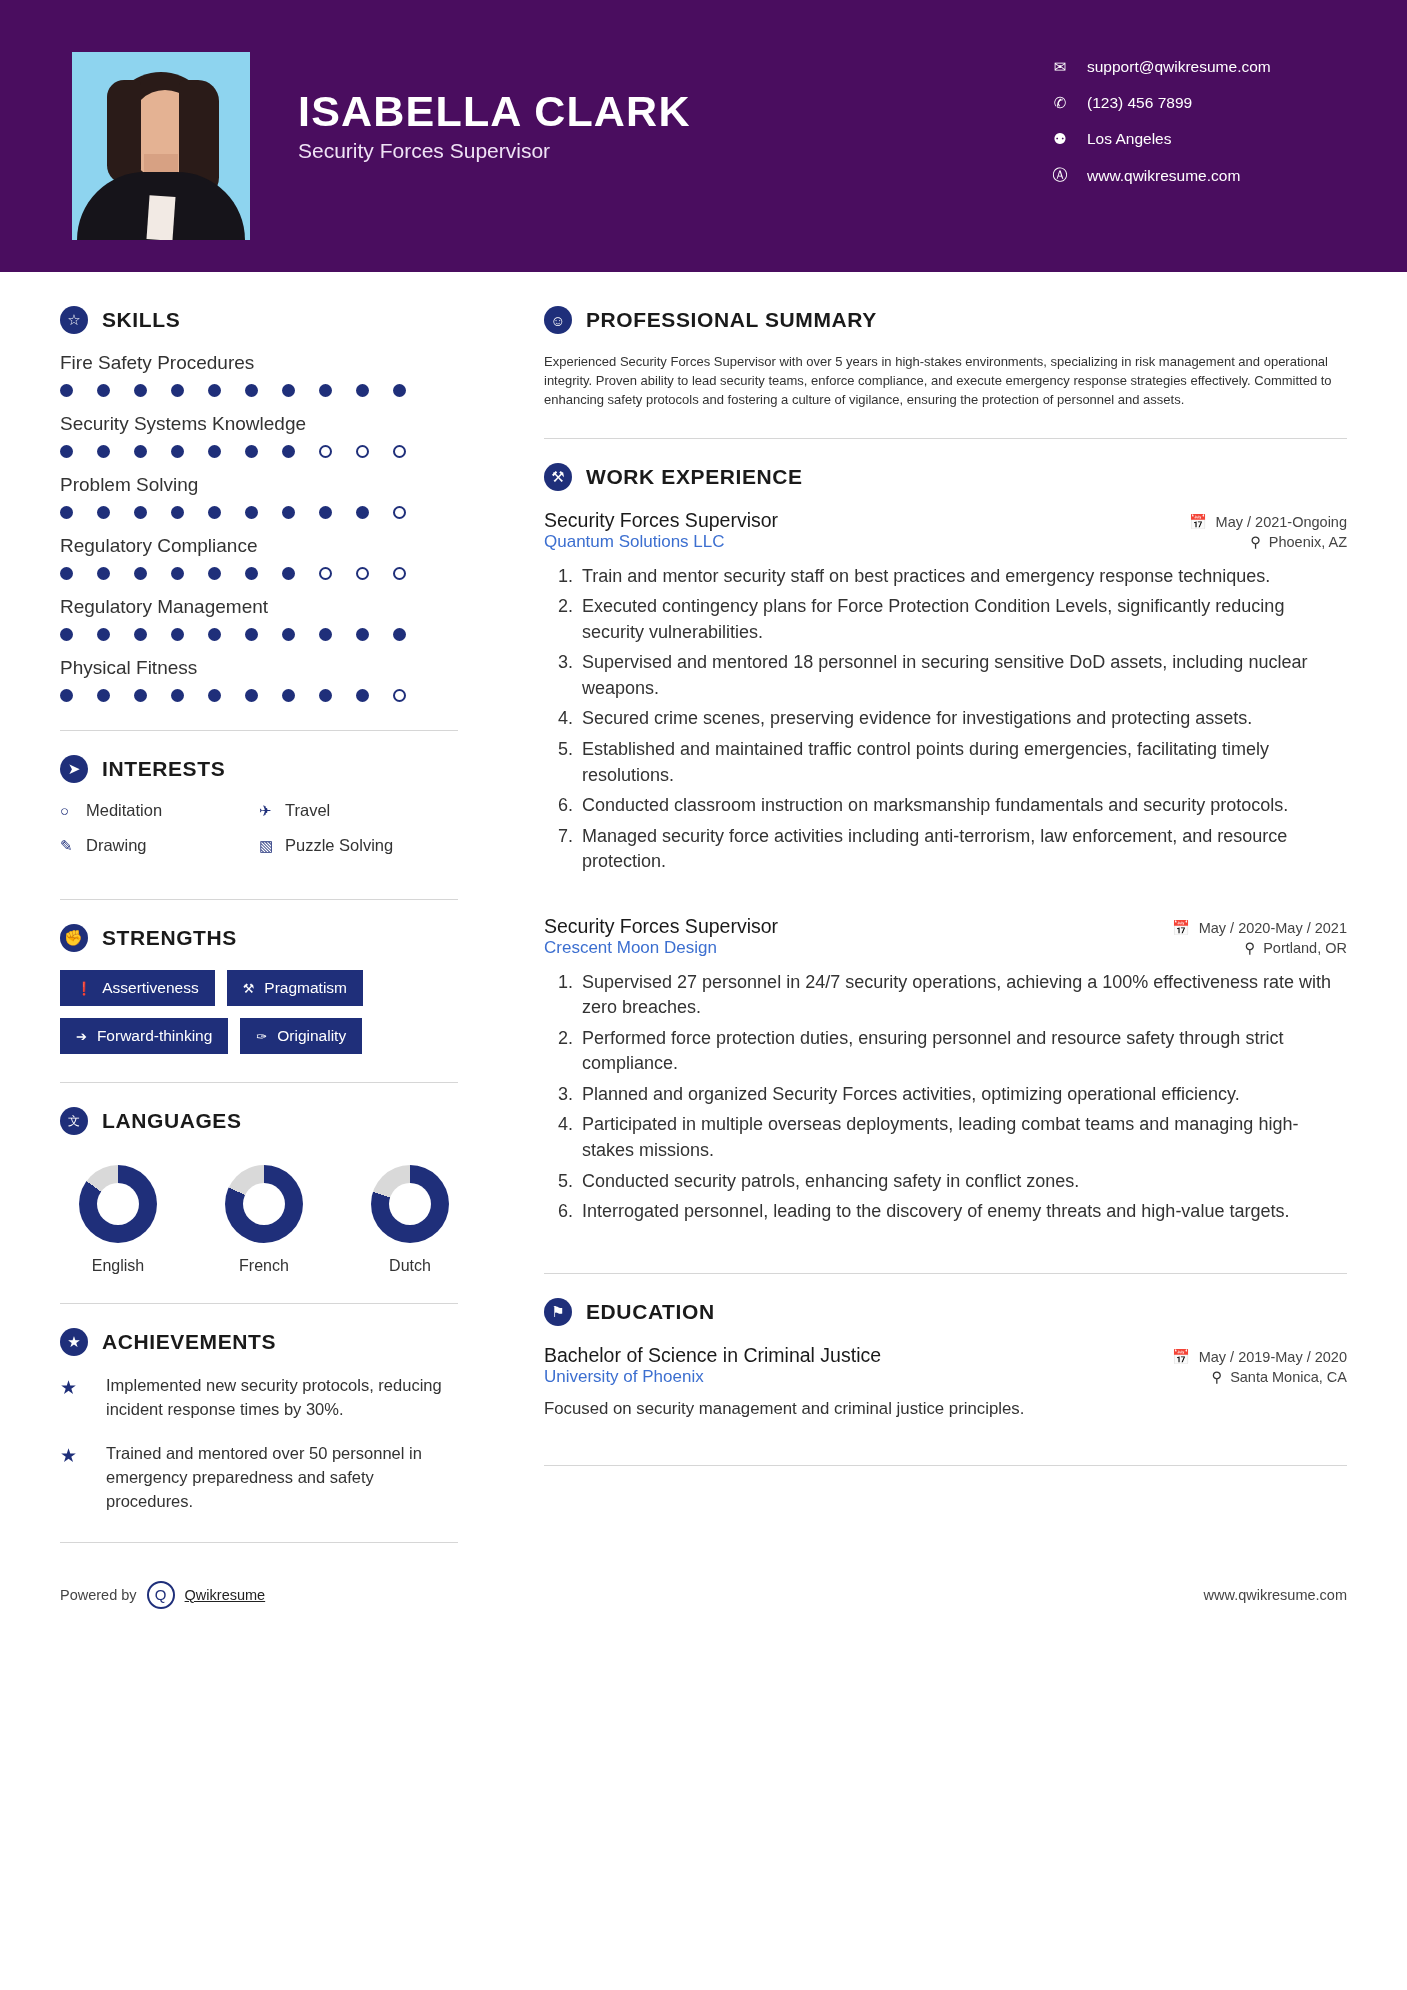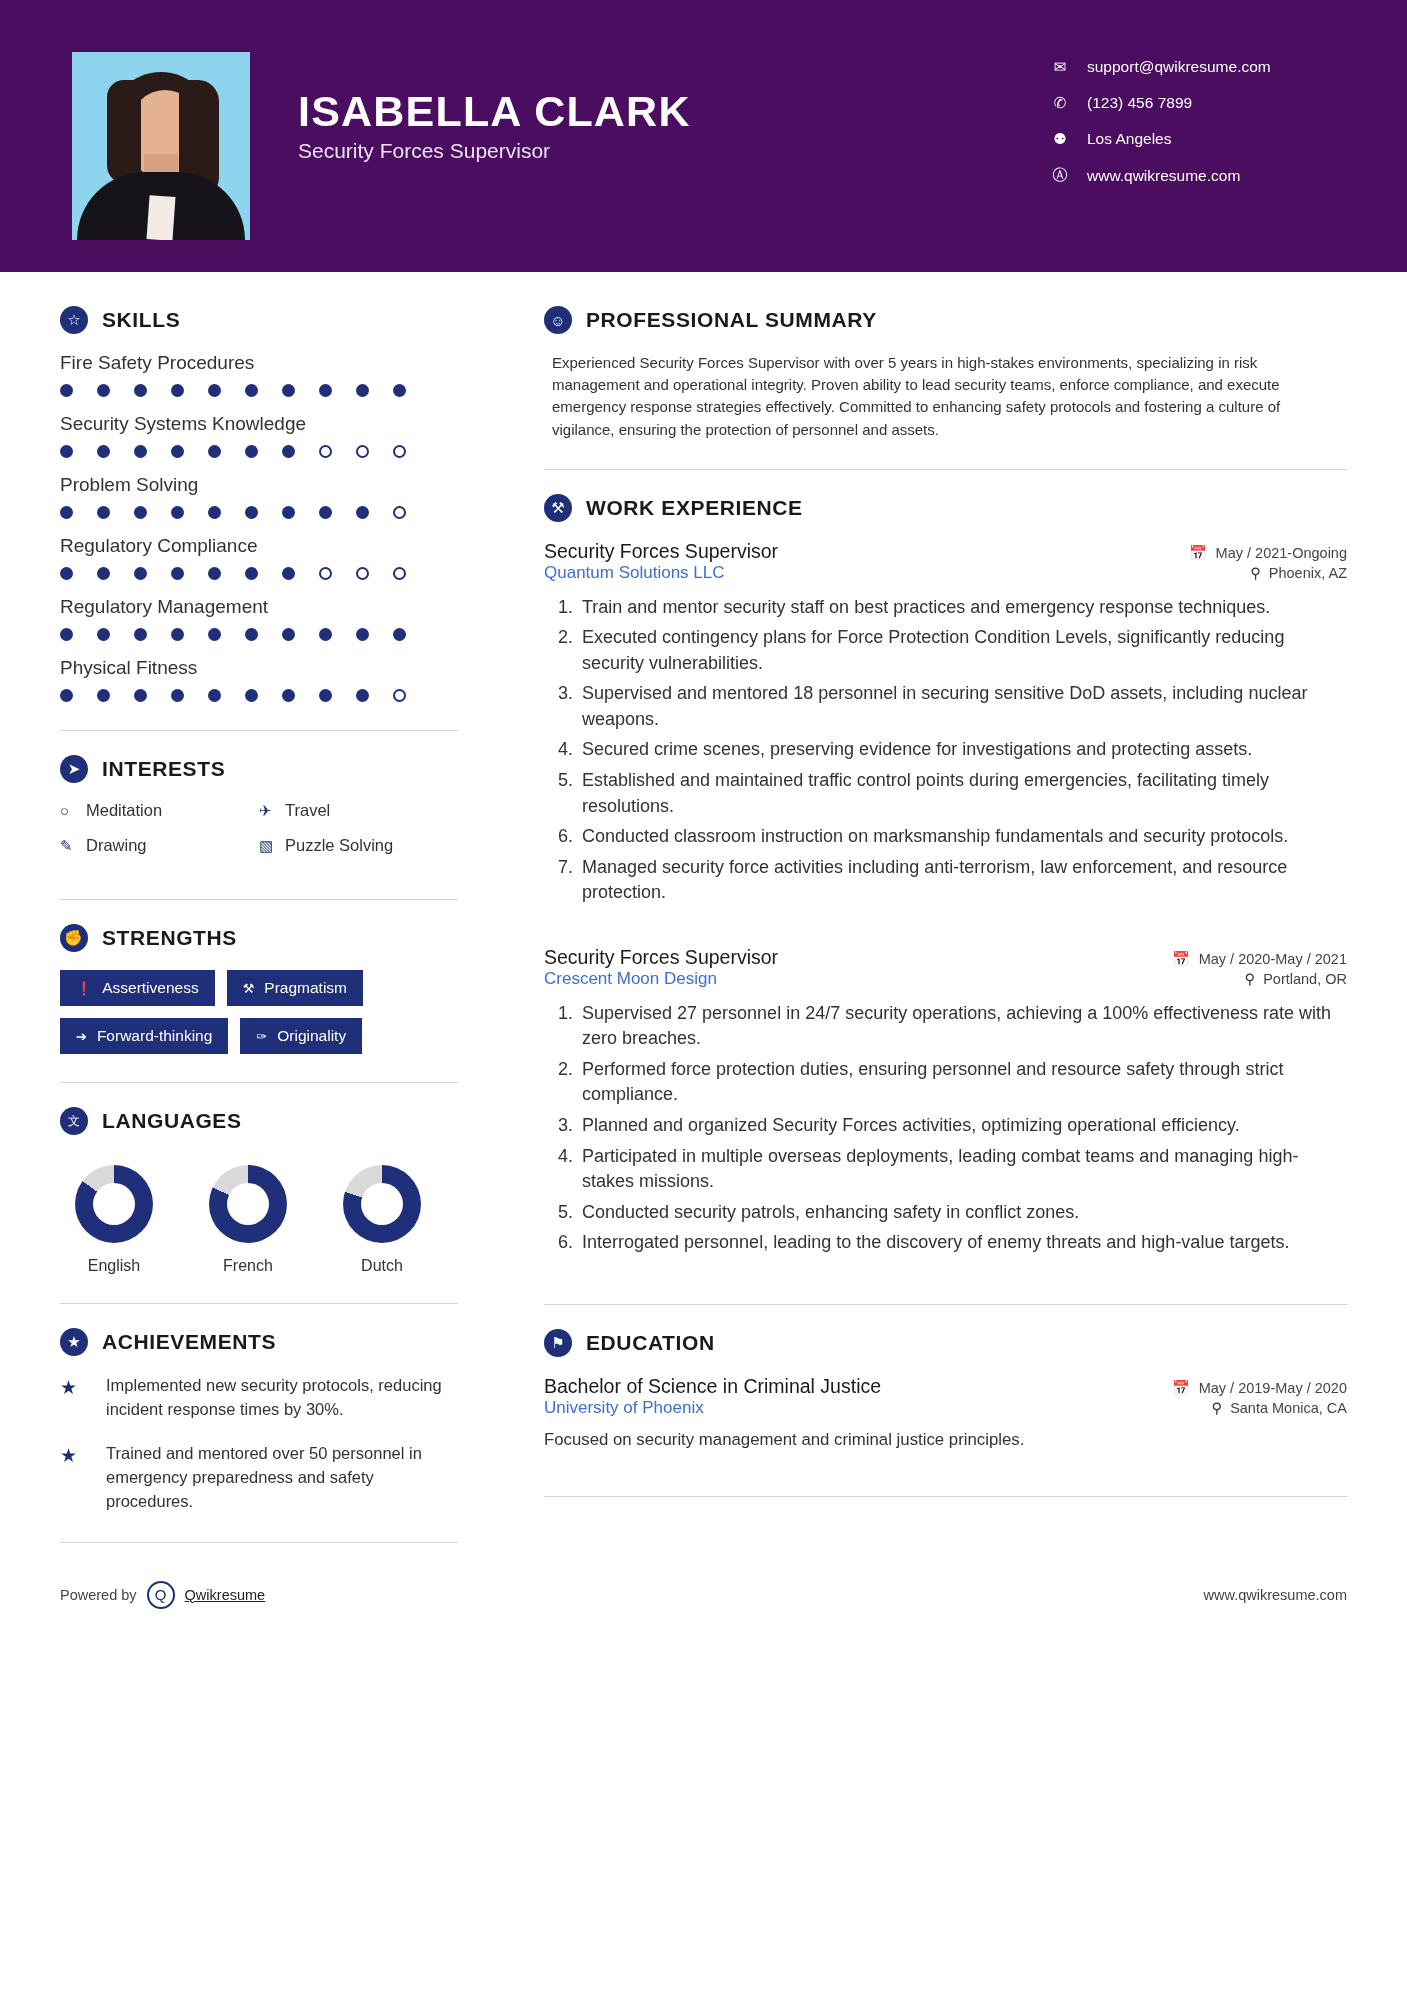--- a/index.html
+++ b/index.html
@@ -183,21 +183,21 @@
     background: #1f2f7a;
     color: #ffffff;
     font-size: 15.5px;
     padding: 9px 16px;
     display: flex;
     align-items: center;
   }
   .strength .si { margin-right: 10px; font-size: 13px; }
 
   
-  .langs { display: flex; gap: 38px; padding: 12px 0 0 6px; }
+  .langs { display: flex; gap: 50px; padding: 12px 0 0 6px; justify-content: flex-end; }
   .lang { text-align: center; width: 96px; }
   .donut {
     width: 78px; height: 78px;
     border-radius: 50%;
     margin: 0 auto 14px auto;
     position: relative;
   }
   .donut::after {
     content: "";
     position: absolute;
@@ -208,24 +208,24 @@
   }
   .lang-name { font-size: 16px; color: #333; }
 
   
   .ach { display: flex; margin-bottom: 20px; }
   .ach-icon { width: 34px; flex: none; color: #1f2f7a; font-size: 19px; padding-top: 2px; }
   .ach-text { font-size: 16.5px; line-height: 1.45; color: #333; margin-left: 12px; }
 
   
   .summary {
-    font-size: 15px;
+    font-size: 13px;
     line-height: 1.48;
     color: #333;
-    margin: 8px;
+    margin: 0;
   }
   .job { margin-bottom: 8px; }
   .job-row {
     display: flex;
     justify-content: space-between;
     align-items: baseline;
   }
   .job-name { font-size: 19.5px; color: #1a1a1a; font-weight: normal; }
   .job-meta { font-size: 14.5px; color: #444; display: flex; align-items: center; white-space: nowrap; }
   .job-meta .mi { margin-right: 8px; color: #333; }

